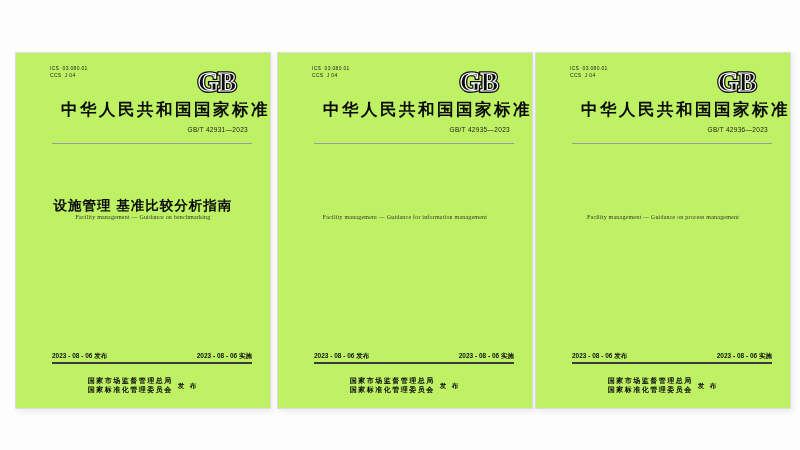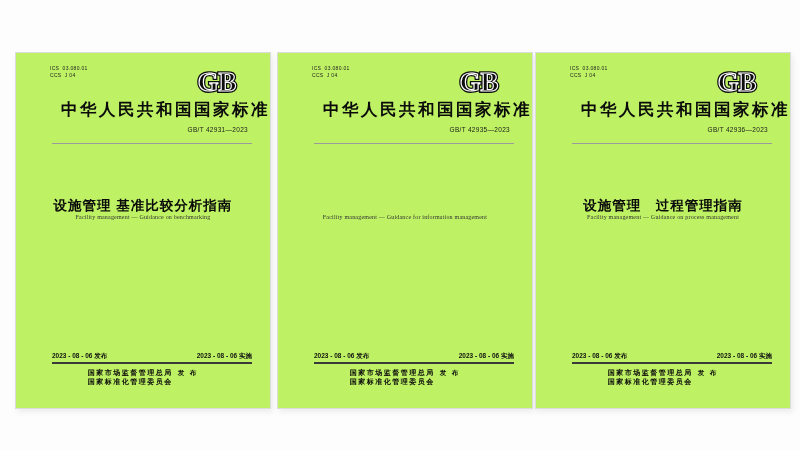--- a/index.html
+++ b/index.html
@@ -67,22 +67,22 @@
     display: flex; justify-content: space-between;
     font-size: 6.5px; font-weight: bold; color: #111;
   }
 
   .rule-bottom {
     position: absolute; left: 36px; right: 18px; top: 309px;
     height: 1.5px; background: #3a3a3a;
   }
 
   .publisher {
-    position: absolute; left: 0; right: 0; top: 316px;
-    display: flex; justify-content: center; align-items: flex-start; gap: 5px;
+    position: absolute; left: 0; right: 0; top: 324px;
+    display: flex; justify-content: center; align-items: center; gap: 5px;
   }
   .publisher-lines {
     font-family: "Liberation Serif", serif;
     font-weight: bold; font-size: 7px; line-height: 9px;
     letter-spacing: 1.5px; color: #0a0a0a; text-align: justify;
   }
   .publish-label {
     font-family: "Liberation Serif", serif;
     font-weight: bold; font-size: 6.5px; letter-spacing: 2px; color: #0a0a0a;
   }
@@ -146,21 +146,20 @@
   <div class="cover c2">
     <div class="ics-block"><span>ICS  03.080.01</span>
 <span>CCS  J 04</span></div>
     <svg class="gb-logo" viewBox="0 0 100 56">
       <text x="50" y="46" text-anchor="middle" font-family="Liberation Serif, serif" font-size="50" font-weight="bold" fill="#0d0d0d" stroke="#0d0d0d" stroke-width="7" paint-order="stroke">GB</text>
       <text x="50" y="46" text-anchor="middle" font-family="Liberation Serif, serif" font-size="50" font-weight="bold" fill="none" stroke="#ffffff" stroke-width="2.2">GB</text>
     </svg>
     <div class="org-title">中华人民共和国国家标准</div>
     <div class="std-number">GB/T 42936—2023</div>
     <div class="rule-top"></div>
-    <div class="title-cn">设施管理　过程管理指南</div>
     <div class="title-en">Facility management — Guidance on process management</div>
     <div class="dates-row">
       <span>2023 - 08 - 06 发布</span>
       <span>2023 - 08 - 06 实施</span>
     </div>
     <div class="rule-bottom"></div>
     <div class="publisher">
       <div class="publisher-lines">
         <div>国家市场监督管理总局</div>
         <div>国家标准化管理委员会</div>

